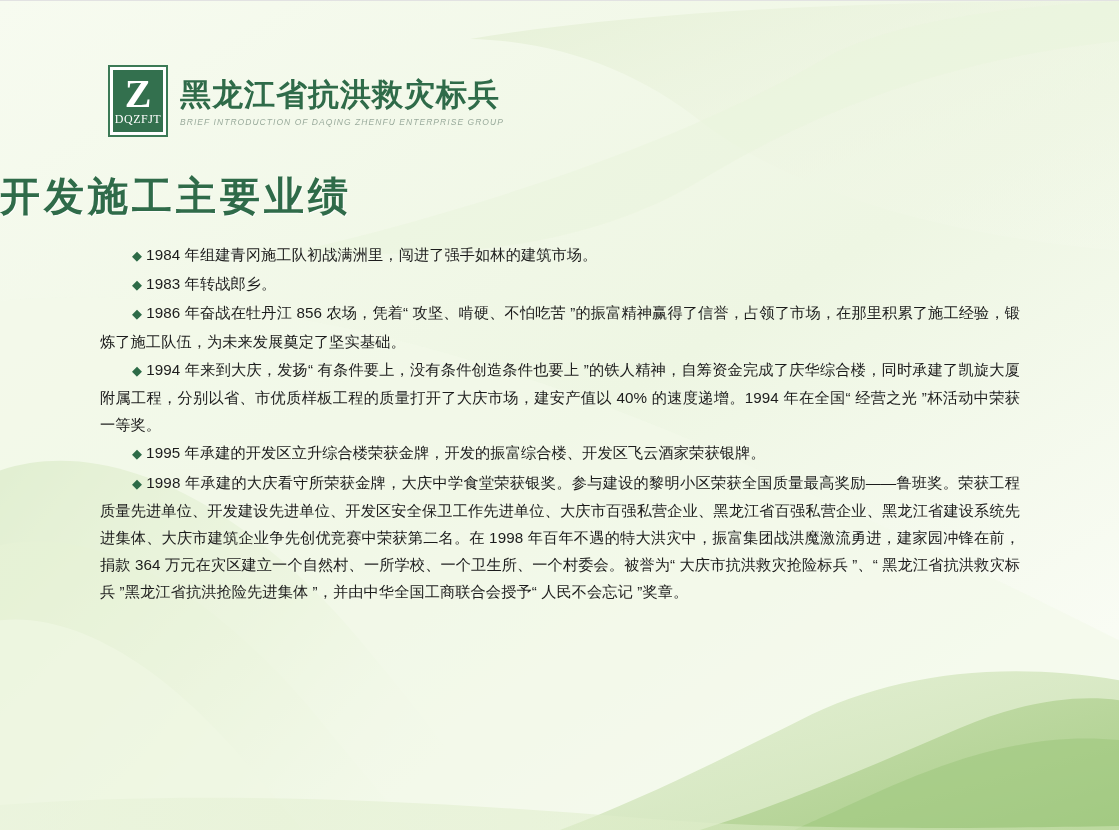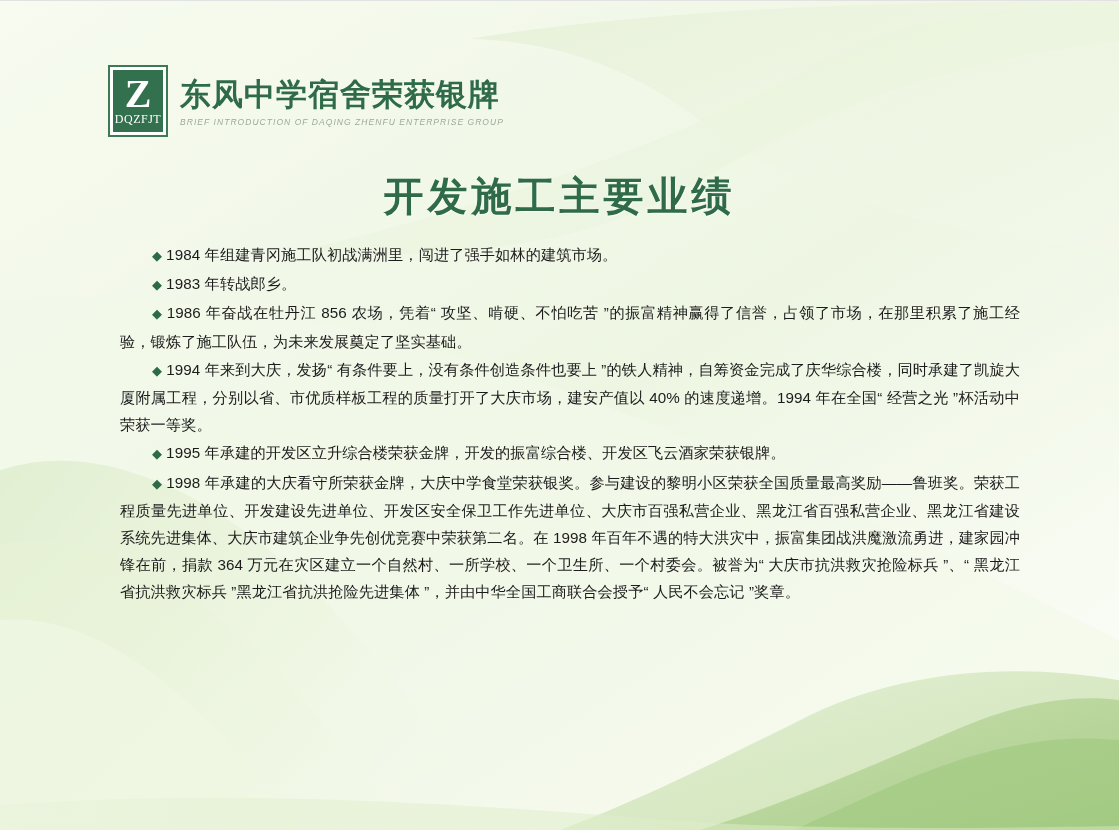--- a/index.html
+++ b/index.html
@@ -93,21 +93,20 @@
     white-space: nowrap;
     font-style: italic;
   }
 
   
   #page-title {
     position: absolute;
     left: 0;
     right: 0;
     top: 168px;
-    text-align: center;
     z-index: 3;
     color: #2f6b49;
     font-size: 40px;
     font-weight: 700;
     letter-spacing: 4px;
     text-shadow: 1px 1px 0 rgba(255,255,255,0.7);
   }
 
   
   #content {
@@ -124,21 +123,21 @@
     text-align: justify;
     text-justify: inter-ideograph;
     margin: 0 0 1px 0;
     letter-spacing: 0.1px;
   }
   .para .bullet {
     color: #2d6b47;
     font-size: 13px;
     margin-right: 4px;
   }
-  .para.indent { text-indent: 32px; margin-left: 20px; }
+  .para.indent { text-indent: 32px; }
 </style>
 </head>
 <body>
 
 <div id="page">
 
   <div class="bg-layer">
     <svg viewBox="0 0 1119 830" preserveAspectRatio="none" xmlns="http://www.w3.org/2000/svg">
       <defs>
         <linearGradient id="gA" x1="0" y1="0" x2="0.85" y2="1">
@@ -193,21 +192,21 @@
   </div>
 
   <div id="header">
     <div class="logo-mark">
       <div class="logo-inner">
         <span class="logo-z">Z</span>
         <span class="logo-abbr">DQZFJT</span>
       </div>
     </div>
     <div class="logo-text">
-      <div class="logo-cn">东风中学宿舍荣获银牌</div>
+      <div class="logo-cn">黑龙江省抗洪救灾标兵</div>
       <div class="logo-en">BRIEF INTRODUCTION OF DAQING ZHENFU ENTERPRISE GROUP</div>
     </div>
   </div>
 
   <div id="page-title">开发施工主要业绩</div>
 
   <div id="content">
     <p class="para indent"><span class="bullet">◆</span><span>1984 年组建青冈施工队初战满洲里，闯进了强手如林的建筑市场。</span></p>
     <p class="para indent"><span class="bullet">◆</span><span>1983 年转战郎乡。</span></p>
     <p class="para indent"><span class="bullet">◆</span><span>1986 年奋战在牡丹江 856 农场，凭着“ 攻坚、啃硬、不怕吃苦 ”的振富精神赢得了信誉，占领了市场，在那里积累了施工经验，锻炼了施工队伍，为未来发展奠定了坚实基础。</span></p>

